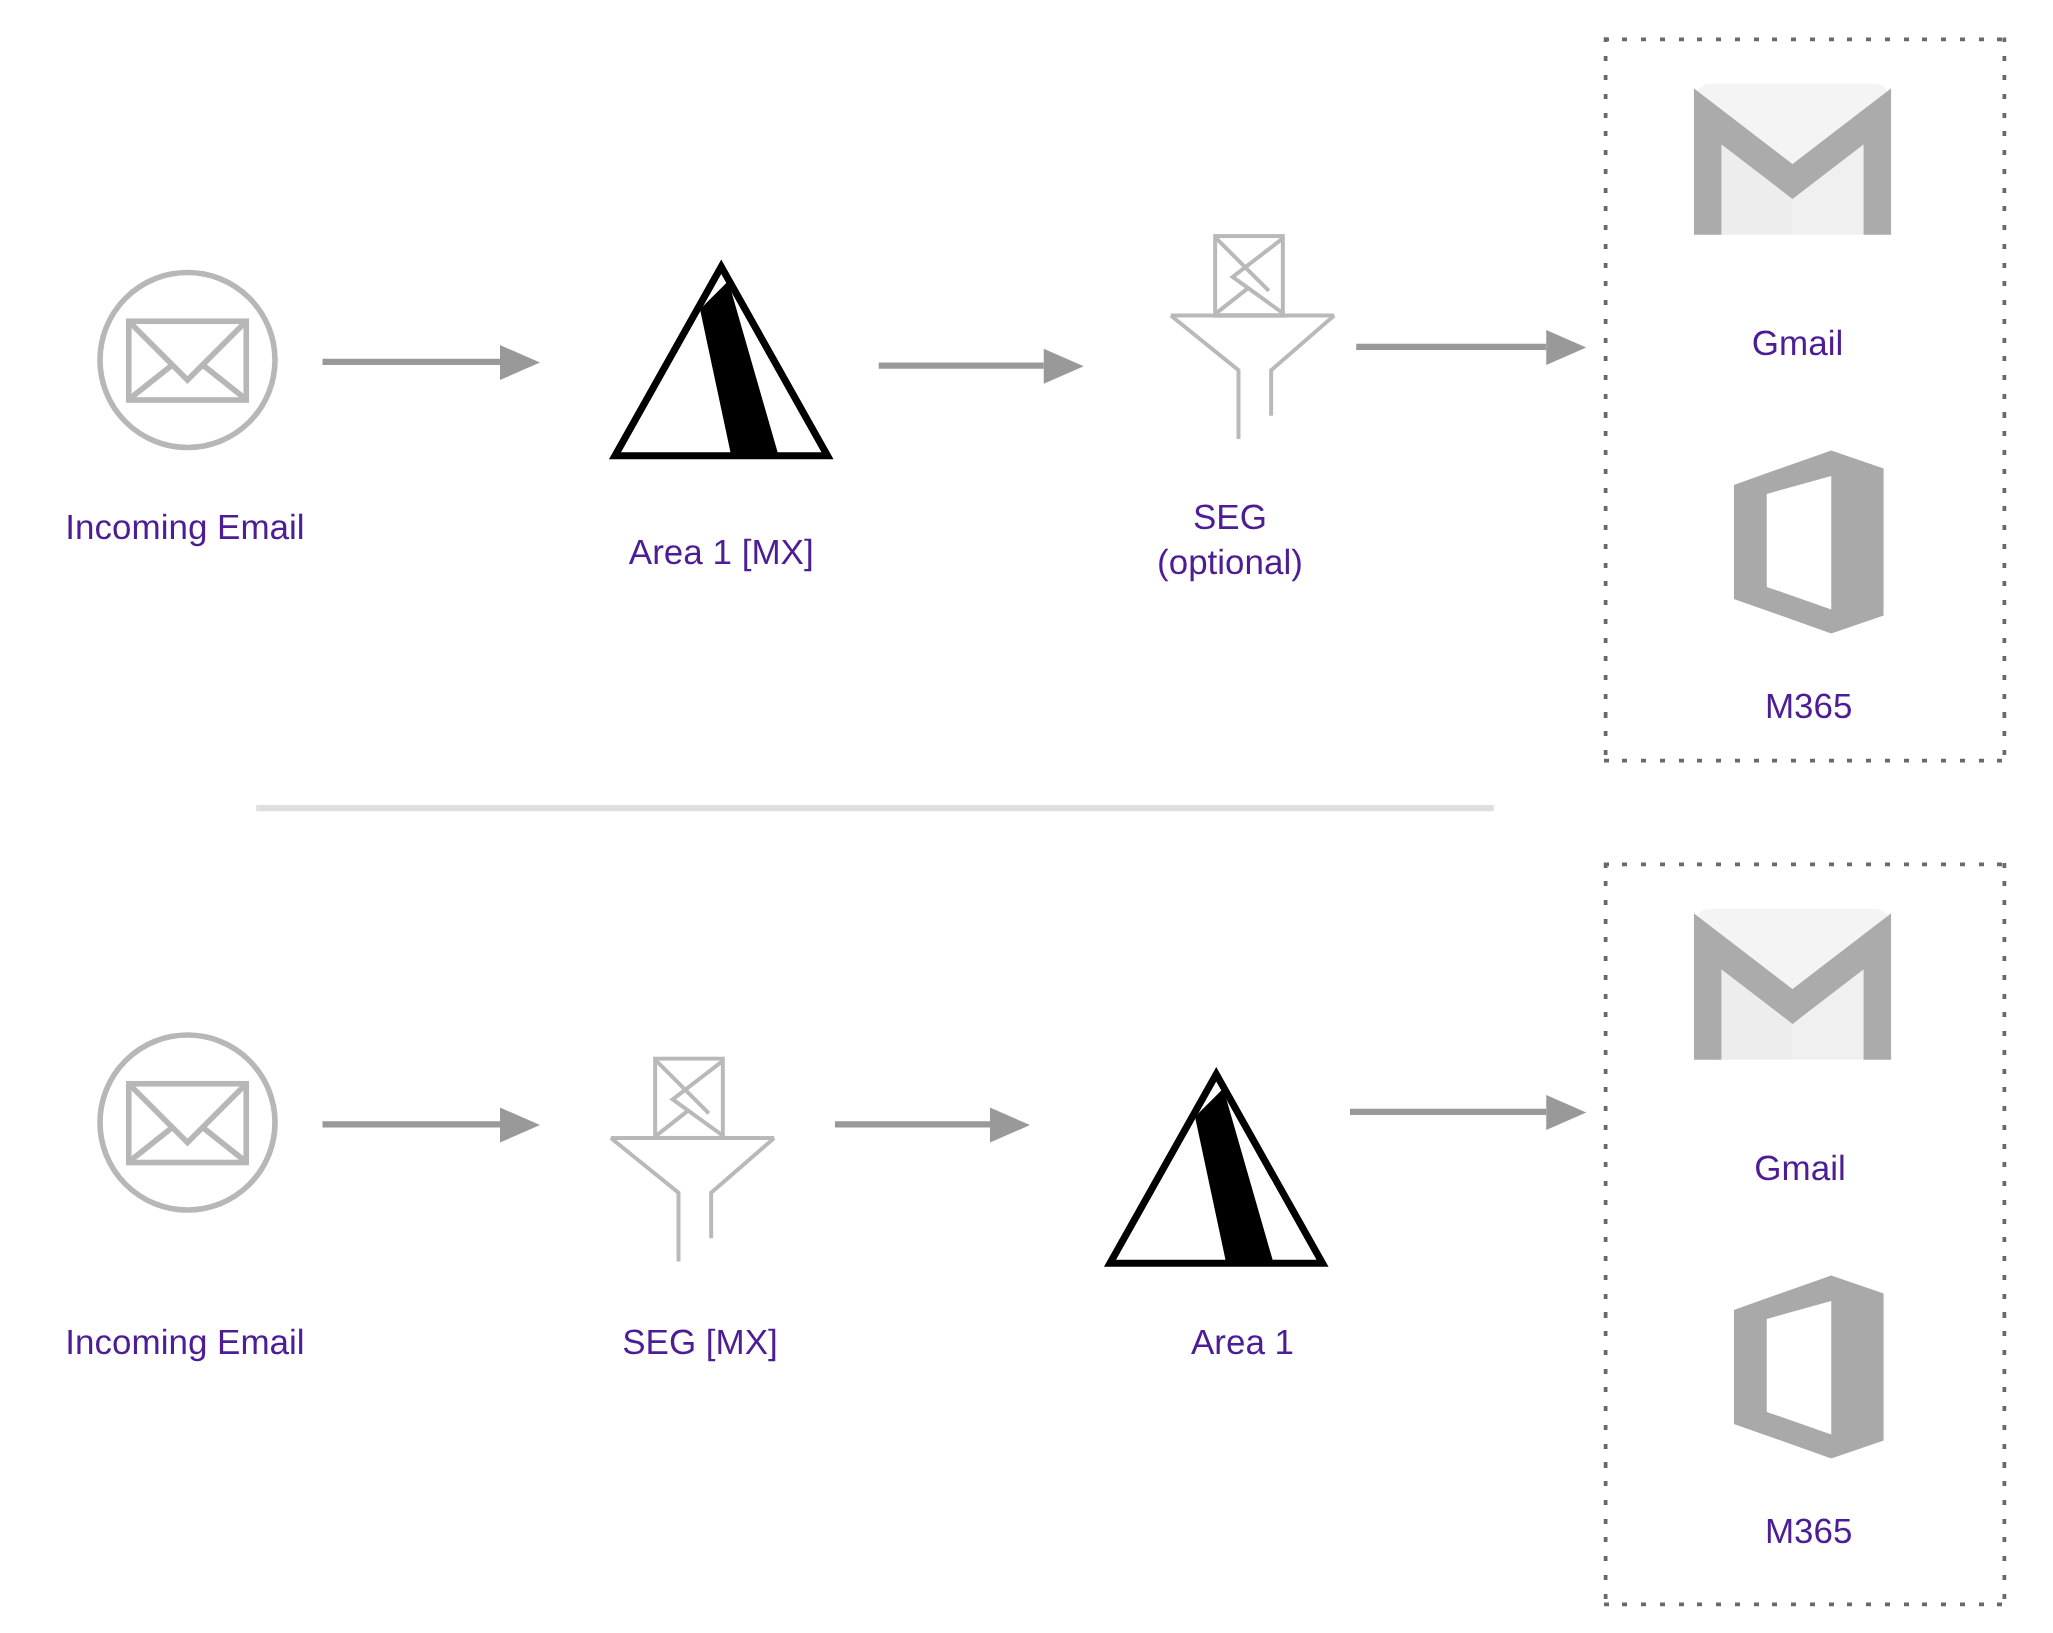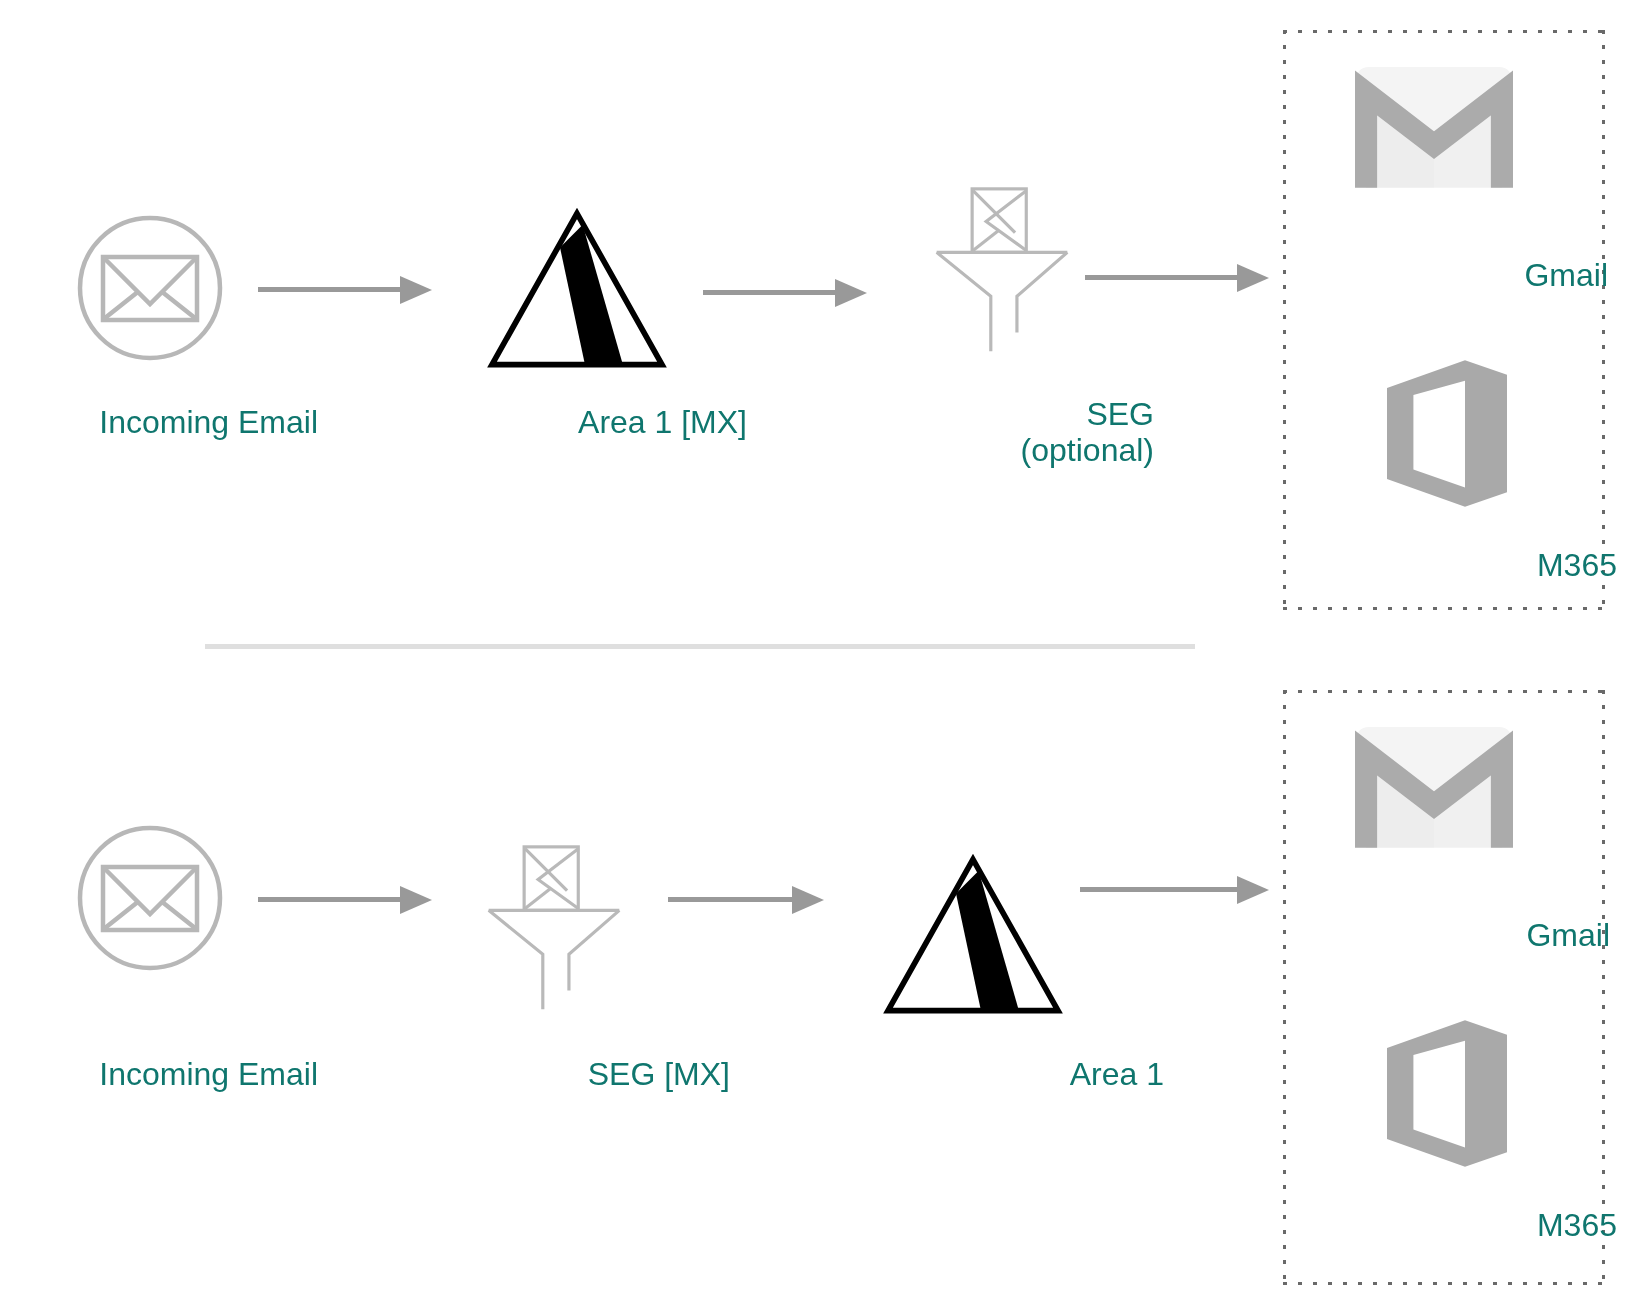--- a/index.html
+++ b/index.html
@@ -1,23 +1,23 @@
 <!DOCTYPE html>
 <html><head>
 <meta charset="utf-8">
 <style>
   html,body{margin:0;padding:0;background:#ffffff;}
   #canvas{
     position:relative;width:1642px;height:1306px;background:#ffffff;overflow:hidden;
     font-family:"Liberation Sans",sans-serif;
   }
   .label{
-    position:absolute;width:340px;text-align:right;
+    position:absolute;width:340px;text-align:center;
     transform:translateX(-50%);
-    font-size:32px;line-height:36px;color:#0f766e;white-space:pre-line;
+    font-size:28px;line-height:36px;color:#4c1d95;white-space:pre-line;
   }
   .icon{position:absolute;}
   
   .arrow-line{position:absolute;height:5px;background:#999999;}
   .arrow-head{position:absolute;width:0;height:0;
     border-top:14px solid transparent;border-bottom:14px solid transparent;
     border-left:32px solid #999999;}
   
   .dotbox{position:absolute;}
   .dot-h{position:absolute;height:3px;left:0;right:0;
@@ -45,21 +45,21 @@
     <div>
       <div class="arrow-line" style="left:258px;top:287px;width:146px"></div>
       <div class="arrow-head" style="left:400px;top:276px"></div>
     </div>
 
     <svg class="icon" style="left:480px;top:204px" width="194" height="170" viewBox="0 0 100 90">
       <path d="M50,5 L5,85 L95,85 Z" fill="#ffffff" stroke="none"></path>
       <polygon points="41,23 53,11 74,84 54,84" fill="#000000"></polygon>
       <path d="M50,5 L5,85 L95,85 Z" fill="none" stroke="#000000" stroke-width="3" stroke-linejoin="miter"></path>
     </svg>
-    <div class="label" style="left:577px;top:404px">Area 1 [MX]</div>
+    <div class="label" style="left:577px;top:424px">Area 1 [MX]</div>
 
     <div>
       <div class="arrow-line" style="left:703px;top:290px;width:132px"></div>
       <div class="arrow-head" style="left:835px;top:279px"></div>
     </div>
 
     <svg class="icon" style="left:932px;top:187px" width="140" height="168" viewBox="0 0 150 180">
       <g fill="none" stroke="#b9b9b9" stroke-width="3.4">
         <rect x="43" y="2" width="58" height="68"></rect>
         <path d="M101,4 L58,37 L101,68"></path>

